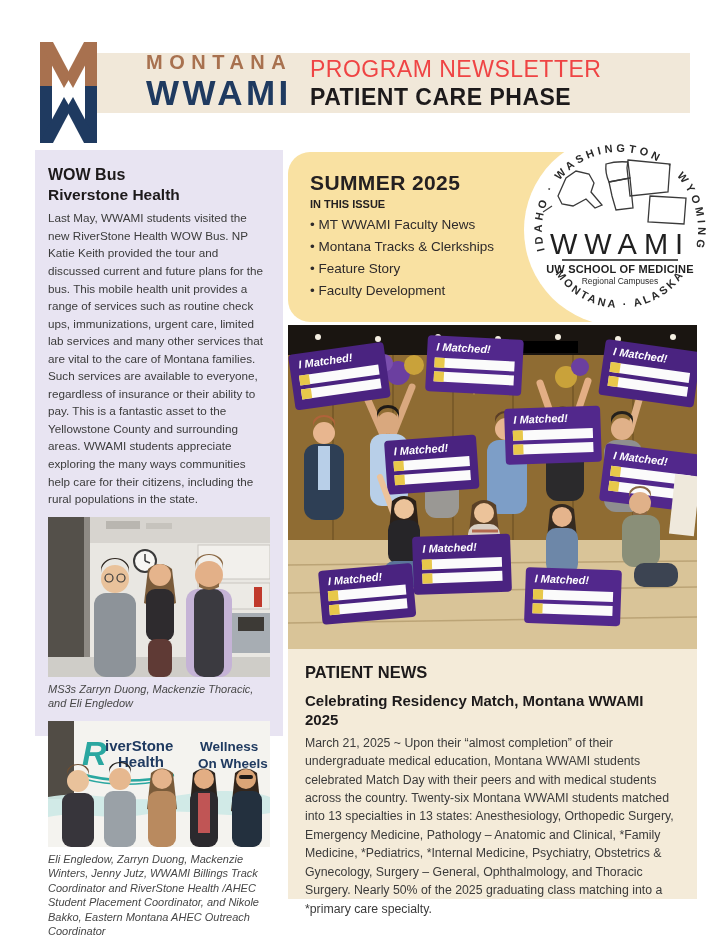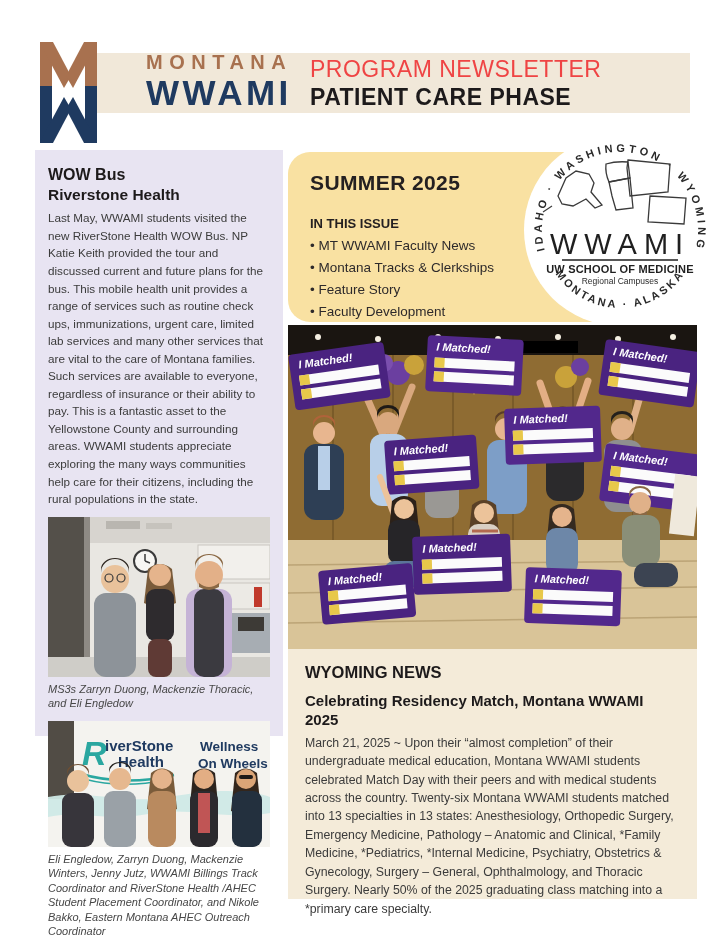--- a/index.html
+++ b/index.html
@@ -25,21 +25,21 @@
   .art-body{font-size:11.7px;line-height:1.5;color:#3b3b3b;margin:0;}
   .photo{display:block;background:#ddd;}
   .photo1{margin-top:9px;width:222px;height:160px;}
   .photo2{width:222px;height:126px;}
   .caption{font-size:11px;font-style:italic;color:#474747;line-height:1.32;margin:5px 0 10px 0;}
 
   
   .yellow-box{left:288px;top:152px;width:345px;height:170px;background:#f9e1a2;border-radius:22px;
               padding:19px 0 0 22px;box-sizing:border-box;}
   .season{font-size:21px;font-weight:800;letter-spacing:0.4px;color:#242021;}
-  .issue-label{font-size:13px;font-weight:800;color:#242021;margin-top:21px;}
+  .issue-label{font-size:11px;font-weight:800;color:#242021;margin-top:3px;}
   .issue-list{list-style:none;margin:4px 0 0 0;padding:0;}
   .issue-list li{font-size:13.5px;color:#2e2a2b;line-height:1.62;}
   .issue-list li::before{content:"• ";}
   .stamp{left:524px;top:134px;width:192px;height:192px;}
   .match-photo{left:288px;top:325px;width:409px;height:324px;}
   .beige-box{left:288px;top:649px;width:409px;height:250px;background:#f4ebd9;
              padding:13px 17px;box-sizing:border-box;}
   .news-title{font-size:16.5px;font-weight:800;margin:0;line-height:1.25;}
   .news-subtitle{font-size:15px;font-weight:800;margin:8px 0 4px 0;line-height:1.3;}
   .news-body{font-size:12.3px;line-height:1.5;color:#3b3b3b;margin:0;}
@@ -395,18 +395,18 @@
       <text x="9" y="15" class="sign-title">I Matched!</text>
       <rect x="8" y="21" width="78" height="10" fill="#fbfbfb"></rect>
         <rect x="8" y="21" width="10" height="10" fill="#e8c84a"></rect>
       <rect x="8" y="35" width="78" height="10" fill="#fbfbfb"></rect>
         <rect x="8" y="35" width="10" height="10" fill="#e8c84a"></rect>
     </g>
     <rect x="384" y="150" width="25" height="60" fill="#efe9dc" transform="rotate(6 396 180)"></rect>
   </svg>
 
   <div class="abs beige-box">
-    <h2 class="news-title">WYOMING NEWS</h2>
+    <h2 class="news-title">PATIENT NEWS</h2>
     <h3 class="news-subtitle">Celebrating Residency Match, Montana WWAMI 2025</h3>
     <p class="news-body">March 21, 2025 ~ Upon their “almost completion” of their undergraduate medical education, Montana WWAMI students celebrated Match Day with their peers and with medical students across the country. Twenty-six Montana WWAMI students matched into 13 specialties in 13 states: Anesthesiology, Orthopedic Surgery, Emergency Medicine, Pathology – Anatomic and Clinical, *Family Medicine, *Pediatrics, *Internal Medicine, Psychiatry, Obstetrics &amp; Gynecology, Surgery – General, Ophthalmology, and Thoracic Surgery. Nearly 50% of the 2025 graduating class matching into a *primary care specialty.</p>
   </div>
 
 </div>
 
 </body></html>

